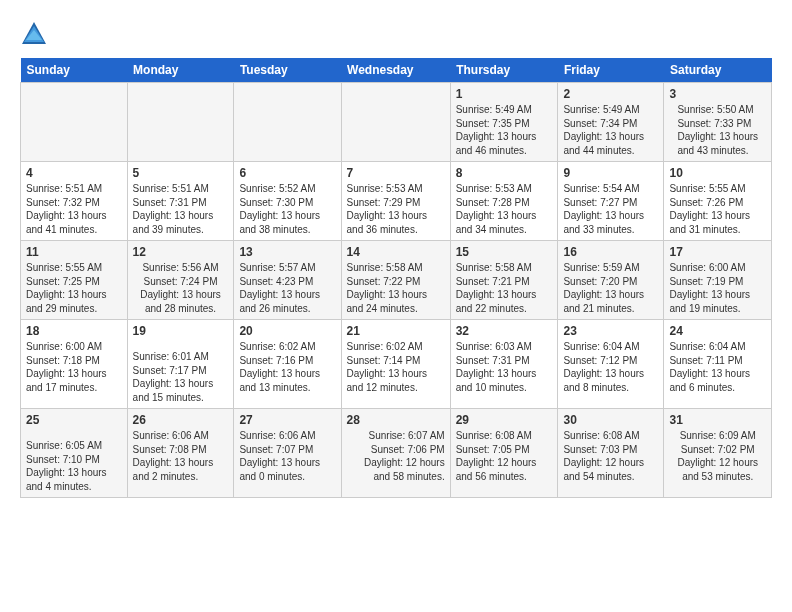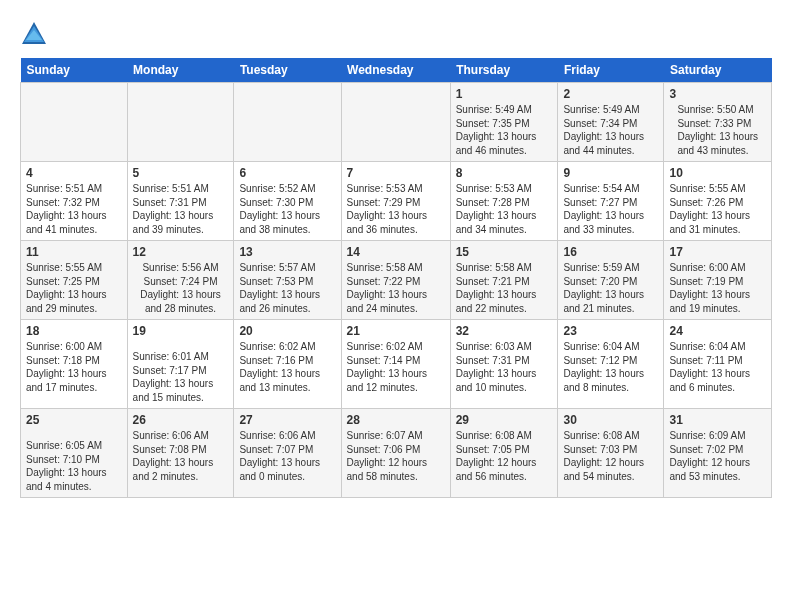--- a/index.html
+++ b/index.html
@@ -222,21 +222,21 @@
           <td>
             <div class="day-number">12</div>
             <div class="day-info" style="white-space: pre-line; text-align: center;">Sunrise: 5:56 AM
 Sunset: 7:24 PM
 Daylight: 13 hours
 and 28 minutes.</div>
           </td>
           <td>
             <div class="day-number">13</div>
             <div class="day-info" style="white-space: pre-line;">Sunrise: 5:57 AM
-Sunset: 7:53 PM
+Sunset: 4:23 PM
 Daylight: 13 hours
 and 26 minutes.</div>
           </td>
           <td>
             <div class="day-number">14</div>
             <div class="day-info" style="white-space: pre-line;">Sunrise: 5:58 AM
 Sunset: 7:22 PM
 Daylight: 13 hours
 and 24 minutes.</div>
           </td>
@@ -330,42 +330,42 @@
           </td>
           <td>
             <div class="day-number">27</div>
             <div class="day-info" style="white-space: pre-line;">Sunrise: 6:06 AM
 Sunset: 7:07 PM
 Daylight: 13 hours
 and 0 minutes.</div>
           </td>
           <td>
             <div class="day-number">28</div>
-            <div class="day-info" style="white-space: pre-line;">Sunrise: 6:07 AM
+            <div class="day-info" style="white-space: pre-line; text-align: right;">Sunrise: 6:07 AM
 Sunset: 7:06 PM
 Daylight: 12 hours
 and 58 minutes.</div>
           </td>
           <td>
             <div class="day-number">29</div>
             <div class="day-info" style="white-space: pre-line;">Sunrise: 6:08 AM
 Sunset: 7:05 PM
 Daylight: 12 hours
 and 56 minutes.</div>
           </td>
           <td>
             <div class="day-number">30</div>
             <div class="day-info" style="white-space: pre-line;">Sunrise: 6:08 AM
 Sunset: 7:03 PM
 Daylight: 12 hours
 and 54 minutes.</div>
           </td>
           <td>
             <div class="day-number">31</div>
-            <div class="day-info" style="white-space: pre-line;">Sunrise: 6:09 AM
+            <div class="day-info" style="white-space: pre-line; text-align: center;">Sunrise: 6:09 AM
 Sunset: 7:02 PM
 Daylight: 12 hours
 and 53 minutes.</div>
           </td>
         </tr>
       </tbody>
   </table>
 </div>
 
 </body></html>

